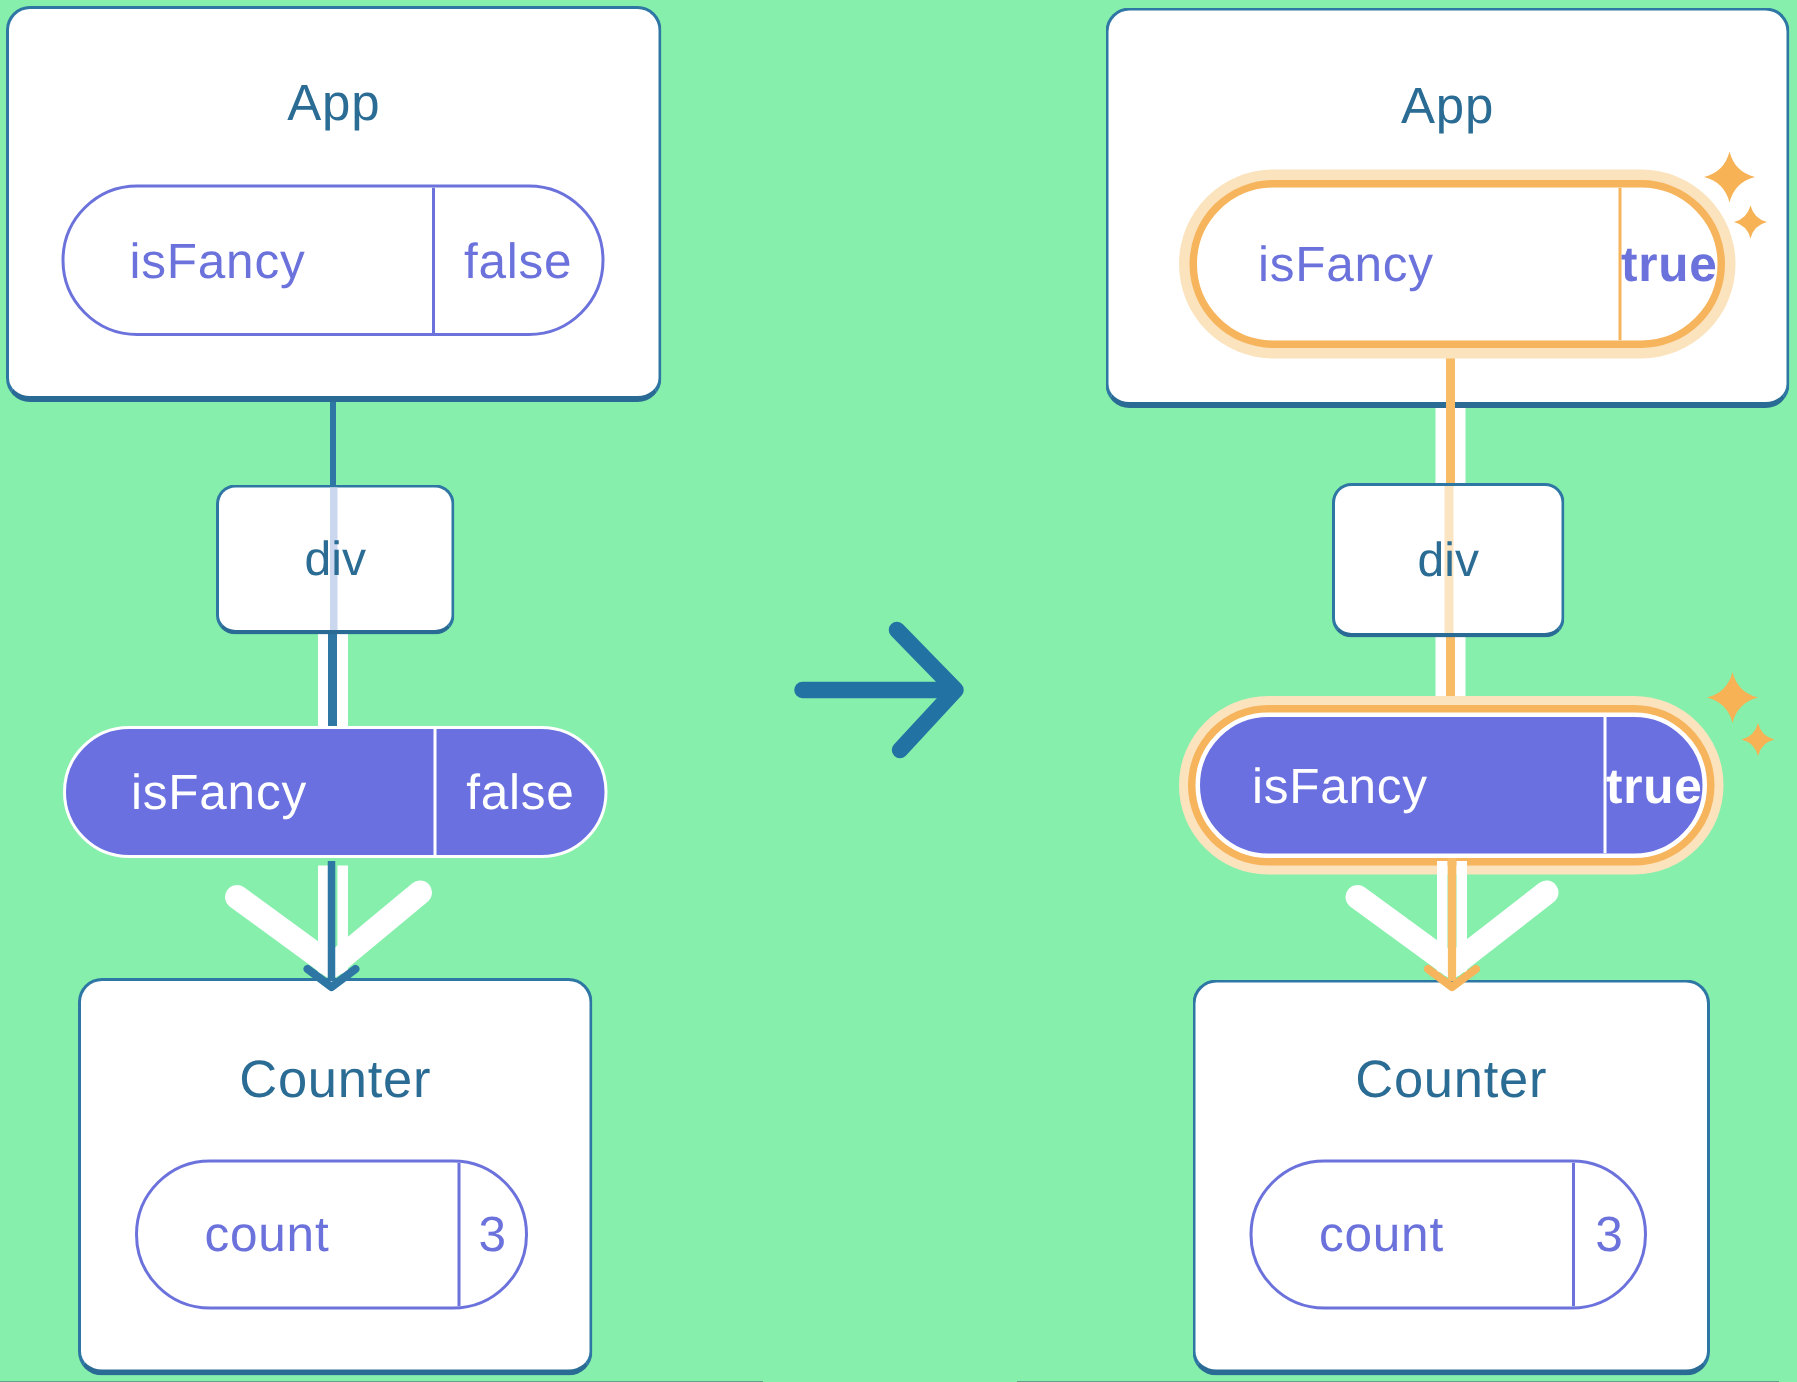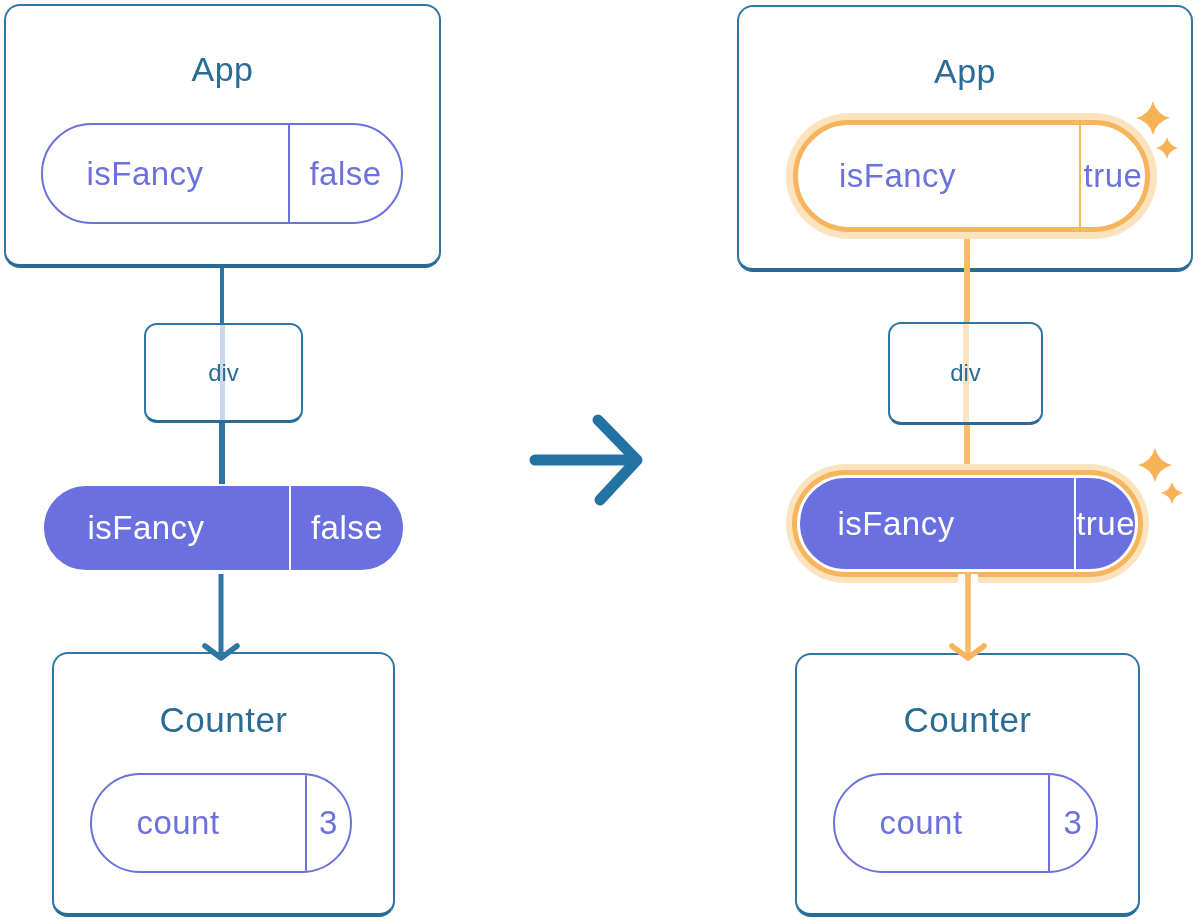--- a/index.html
+++ b/index.html
@@ -1,18 +1,18 @@
 <!DOCTYPE html>
 <html><head>
 <meta charset="utf-8">
 <style>
   html,body{margin:0;padding:0;background:#4C6470;}
   #stage{
     position:relative;width:1198px;height:921px;overflow:hidden;
-    background:#ffffff;
+    background:#86efac;
     font-family:"Liberation Sans", sans-serif;
   }
   .card{
     position:absolute;background:#fff;
     border:2px solid #2E76A3;border-bottom:4px solid #2A6B95;
     border-radius:16px;box-sizing:border-box;z-index:1;
   }
   .card-title{
     position:absolute;text-align:center;color:#2B6C94;
     font-size:34px;font-weight:500;letter-spacing:.5px;z-index:2;
@@ -32,29 +32,29 @@
   .pill-hl-outline{
     background:#fff;border:5px solid #F6B45C;color:#6C72DB;
     box-shadow:0 0 0 7px #FBE3BE;
   }
   .pill-hl-outline .cell + .cell{border-left:2px solid #F6B45C;}
   .pill-hl-solid{
     background:#6A70DF;border:3px solid #fff;color:#fff;
     box-shadow:0 0 0 5px #F6B45C, 0 0 0 11px #FBE3BE;
   }
   .pill-hl-solid .cell + .cell{border-left:2px solid #fff;}
-  .bold{font-weight:400;margin-left:41px;}
+  .bold{font-weight:700;margin-left:41px;}
   .divcard{
     position:absolute;background:#fff;
     border:2px solid #2E76A3;border-bottom:3px solid #2A6B95;
     border-radius:13px;box-sizing:border-box;z-index:1;
     display:flex;align-items:center;justify-content:center;
   }
   .divcard .label{
-    position:relative;z-index:2;color:#2B6C94;font-size:24px;font-weight:500;
+    position:relative;z-index:2;color:#2B6C94;font-size:32px;font-weight:500;
   }
   .inner-line{position:absolute;top:0;bottom:0;z-index:1;}
   .stripe-blue{
     position:absolute;width:20px;z-index:0;
     background:linear-gradient(to right,#fff 0 7px,#2E76A3 7px 13px,#fff 13px 20px);
   }
   .stripe-orange{
     position:absolute;width:20px;z-index:0;
     background:linear-gradient(to right,#fff 0 7px,#F8BC66 7px 13px,#fff 13px 20px);
   }

